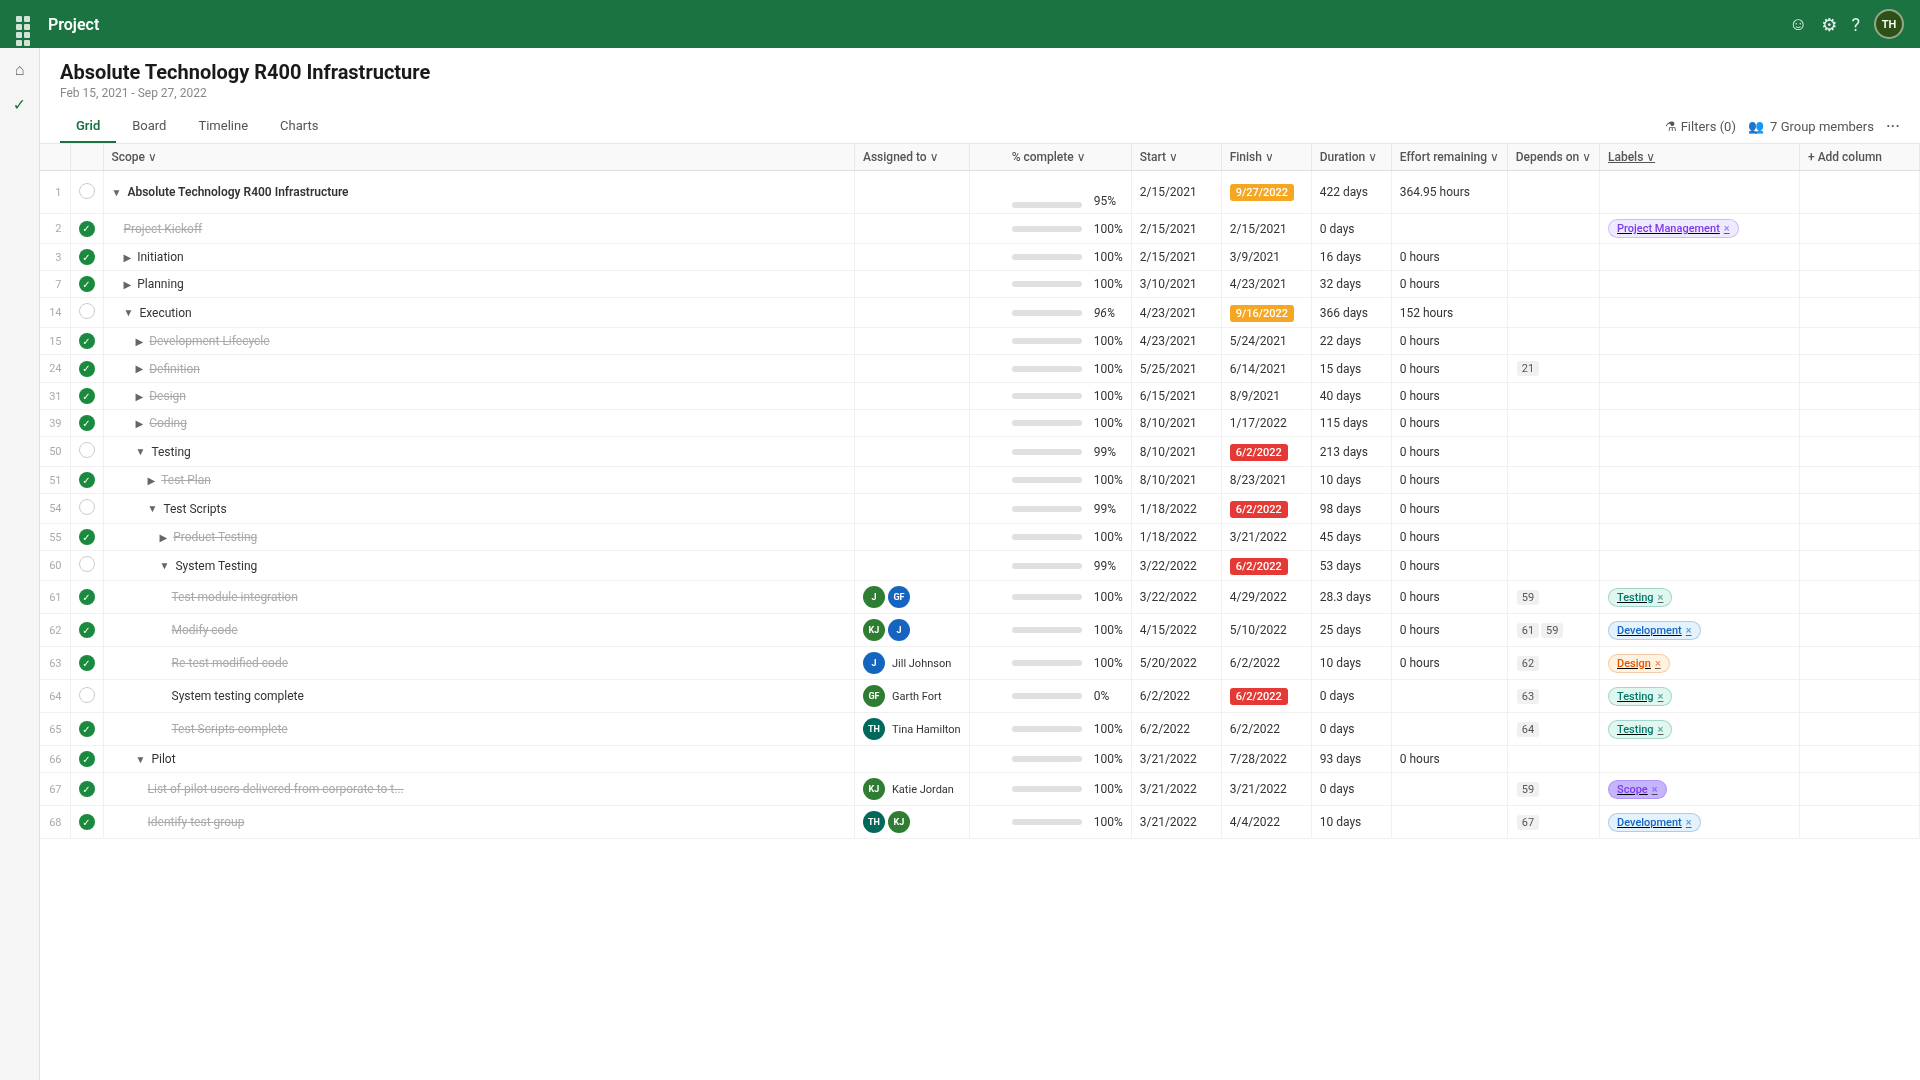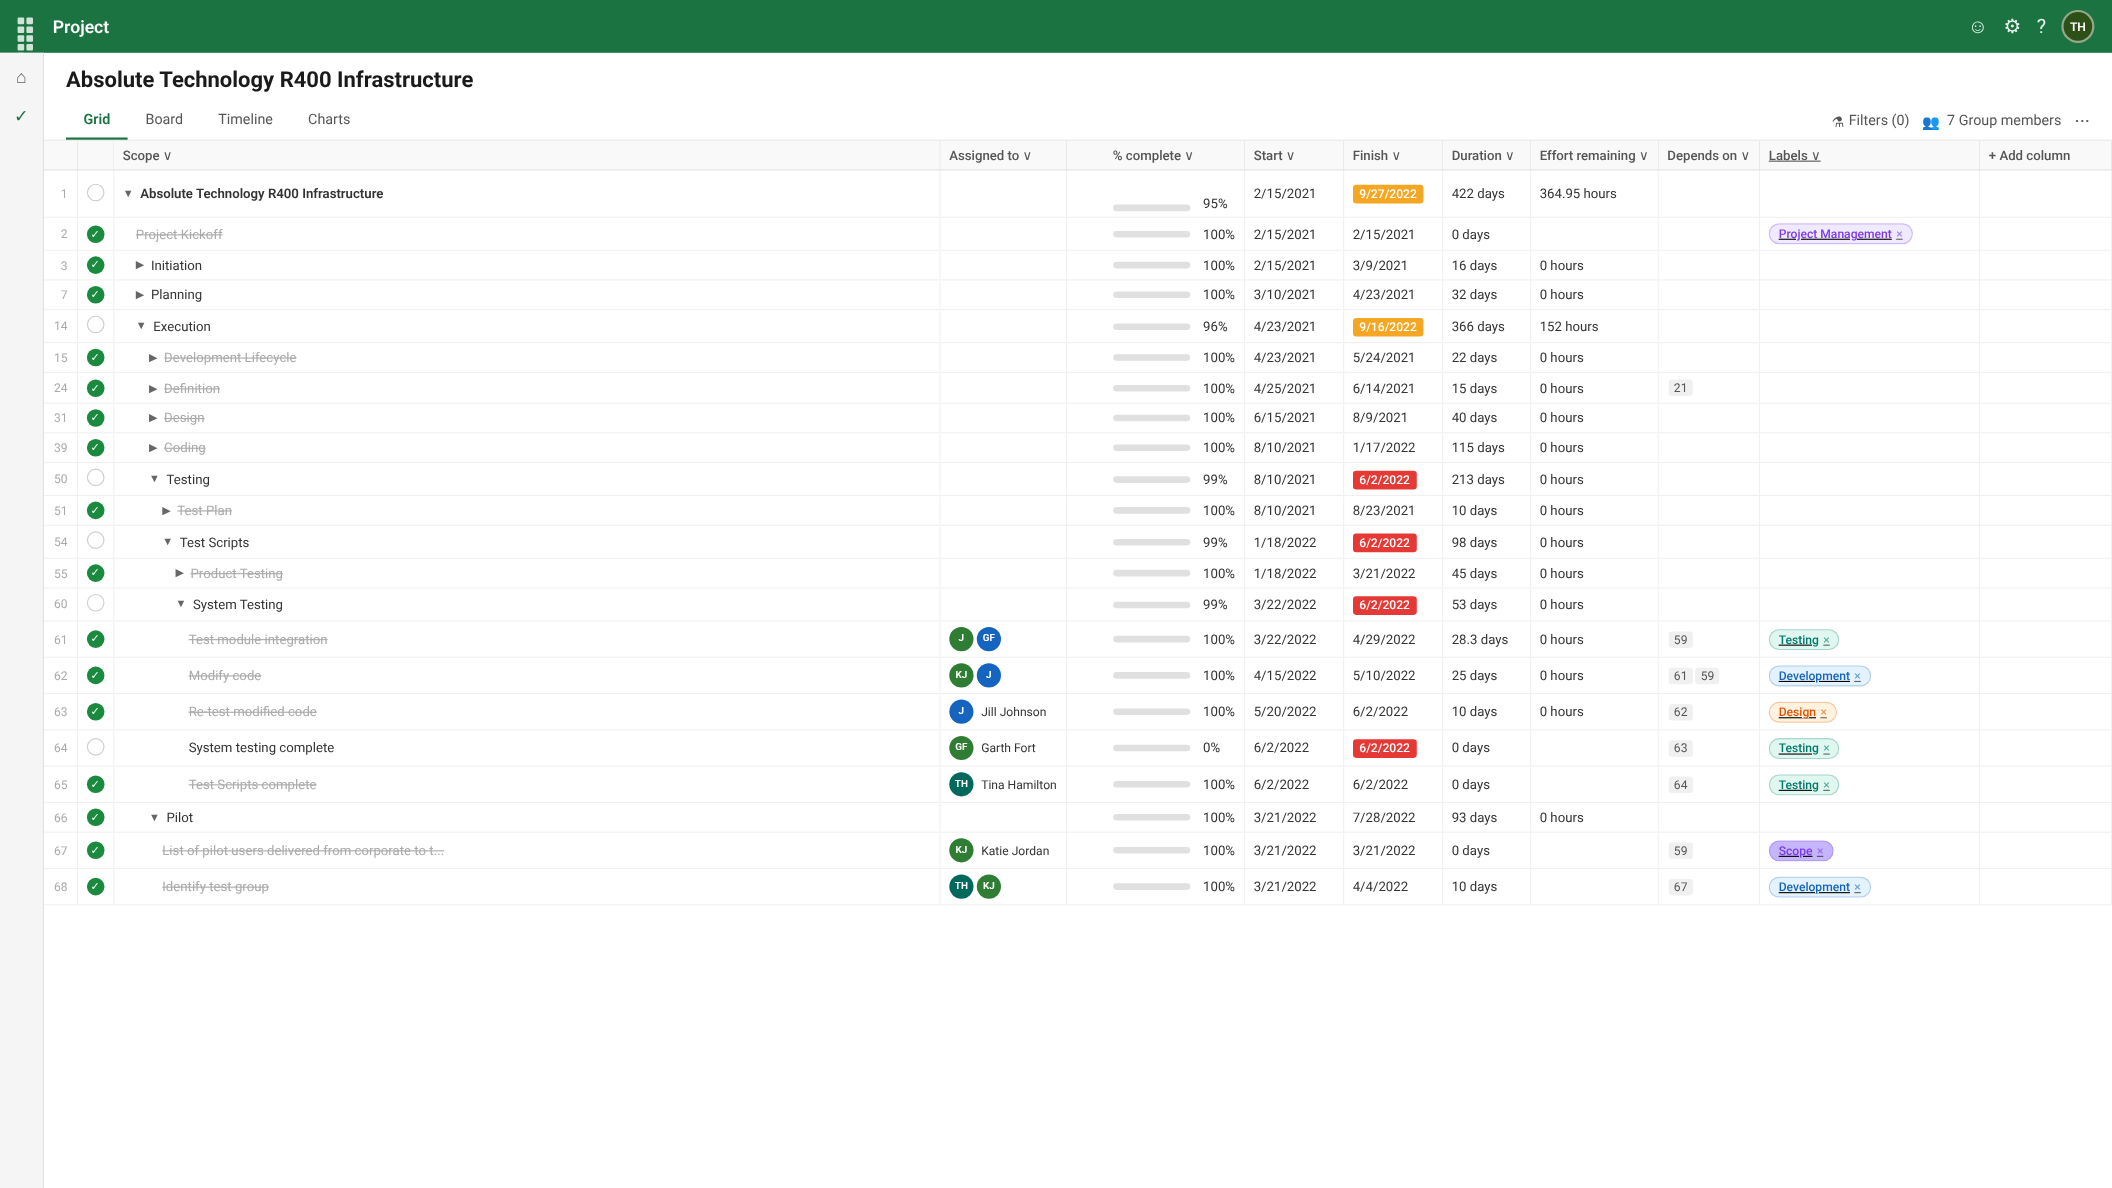--- a/index.html
+++ b/index.html
@@ -121,20 +121,21 @@
 
   <div class="sidebar">
     <span class="sidebar-icon">⌂</span>
     <span class="sidebar-icon active">✓</span>
   </div>
 
   <div class="main">
 
     <div class="header">
       <div class="project-title">Absolute Technology R400 Infrastructure</div>
+      <div class="project-dates">Feb 15, 2021 - Sep 27, 2022</div>
       <div class="tabs">
         <div class="tabs-left">
           <div class="tab active">Grid</div>
           <div class="tab">Board</div>
           <div class="tab">Timeline</div>
           <div class="tab">Charts</div>
         </div>
         <div class="tabs-right">
           <div class="filter-btn">
             <span>⚗</span>
@@ -282,21 +283,21 @@
             <tr>
               <td class="row-num">14</td>
               <td style="width: 20px; text-align: center;"><div style="display: inline-flex; align-items: center; justify-content: center; width: 16px; height: 16px; border-radius: 50%; flex-shrink: 0; border: 1.5px solid rgb(204, 204, 204); background: rgb(255, 255, 255);"></div></td>
               <td class="col-name">
                 <div class="task-name-cell" style="padding-left: 12px;">
                   <span class="expand-icon">▼</span>
                   <span class="task-name">Execution</span>
                 </div>
               </td>
               <td class="col-assigned"></td>
-              <td class="col-pct" style="display: table-cell;">
+              <td class="col-pct" style="display: table-cell; font-style: italic;">
                 <span style="display: flex; align-items: center; gap: 6px;">
                   <span class="progress-bar-wrap"><span class="progress-bar-fill" style="width: 96%;"></span></span>
                   <span class="pct">96%</span>
                 </span>
               </td>
               <td class="col-start date-cell">4/23/2021</td>
               <td class="col-finish"><span class="date-warning">9/16/2022</span></td>
               <td class="col-duration duration-cell">366 days</td>
               <td class="col-effort effort-cell">152 hours</td>
               <td class="col-depends"></td>
@@ -344,21 +345,21 @@
                   <span class="task-name strikethrough">Definition</span>
                 </div>
               </td>
               <td class="col-assigned"></td>
               <td class="col-pct" style="display: table-cell;">
                 <span style="display: flex; align-items: center; gap: 6px;">
                   <span class="progress-bar-wrap"><span class="progress-bar-fill" style="width: 100%;"></span></span>
                   <span class="pct">100%</span>
                 </span>
               </td>
-              <td class="col-start date-cell">4/25/2021</td>
+              <td class="col-start date-cell">5/25/2021</td>
               <td class="col-finish date-cell">6/14/2021</td>
               <td class="col-duration duration-cell">15 days</td>
               <td class="col-effort effort-cell">0 hours</td>
               <td class="col-depends"><span class="depends-badge">21</span></td>
               <td class="col-labels" style="display: table-cell;">
                 <div style="display: flex; flex-wrap: wrap; gap: 4px;"></div>
               </td>
               <td class="col-addcol"></td>
             </tr>
             <tr>

